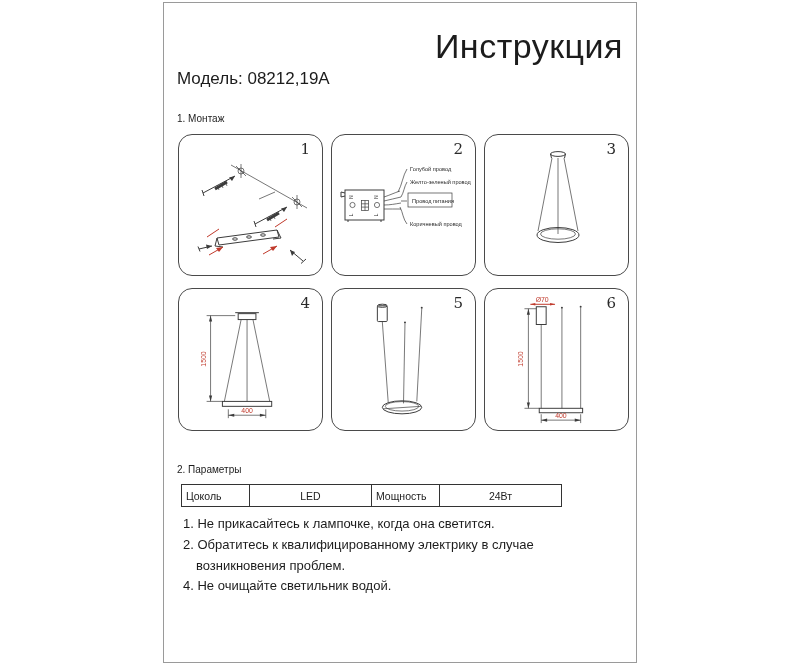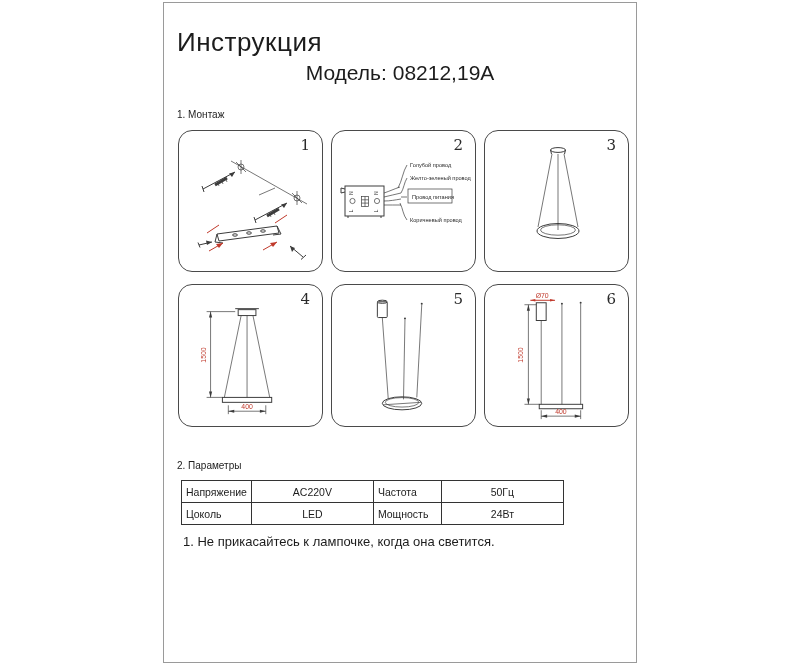--- a/index.html
+++ b/index.html
@@ -6,22 +6,22 @@
   body{
     width:800px;height:666px;background:#ffffff;
     font-family:"Liberation Sans", sans-serif;color:#1c1c1c;
     -webkit-font-smoothing:antialiased;
   }
   .page{
     box-sizing:border-box;width:474px;height:661px;margin:2px auto 0 auto;
     border:1px solid var(--page-border,#9a9a9a);background:#fff;
     padding:0 13px;overflow:hidden;position:relative;
   }
-  .title{ text-align:left;font-size:26px;margin-top:24px;letter-spacing:0.5px;}
-  .model{ text-align:center;font-size:21px;margin-top:3px;}
+  .title{ text-align:right;font-size:34px;margin-top:24px;letter-spacing:0.5px;}
+  .model{ font-size:17px;margin-top:3px;}
   .section-h{ font-size:10px;margin:0;}
   .sec-montage{ margin-top:24px;}
   .sec-params{ margin-top:33px;}
   .sec-notes{ margin-top:16px;}
   .panel-grid{
     margin-top:10px;margin-left:1px;
     display:grid;grid-template-columns:repeat(3,145px);
     grid-template-rows:142px 143px;gap:12px 8px;
   }
   .panel{
@@ -279,32 +279,28 @@
         <text class="red-txt" x="76" y="131" text-anchor="middle">400</text>
       </svg>
     </div>
   </div>
 
   <div class="section-h sec-params">2. Параметры</div>
 
   <table class="params-table">
     <tbody>
       <tr>
-        <td class="lbl">Напряжение</td>
-        <td class="val">AC220V</td>
-        <td class="lbl">Частота</td>
-        <td class="val">50Гц</td>
-      </tr>
-      <tr>
         <td class="lbl">Цоколь</td>
         <td class="val">LED</td>
         <td class="lbl">Мощность</td>
         <td class="val">24Вт</td>
       </tr>
     </tbody>
   </table>
 
 
   <ul class="notes-list">
     <li>1. Не прикасайтесь к лампочке, когда она светится.</li>
+    <li>2. Обратитесь к квалифицированному электрику в случае возникновения проблем.</li>
+    <li>4. Не очищайте светильник водой.</li>
   </ul>
 
 </div>
 
 </body></html>

